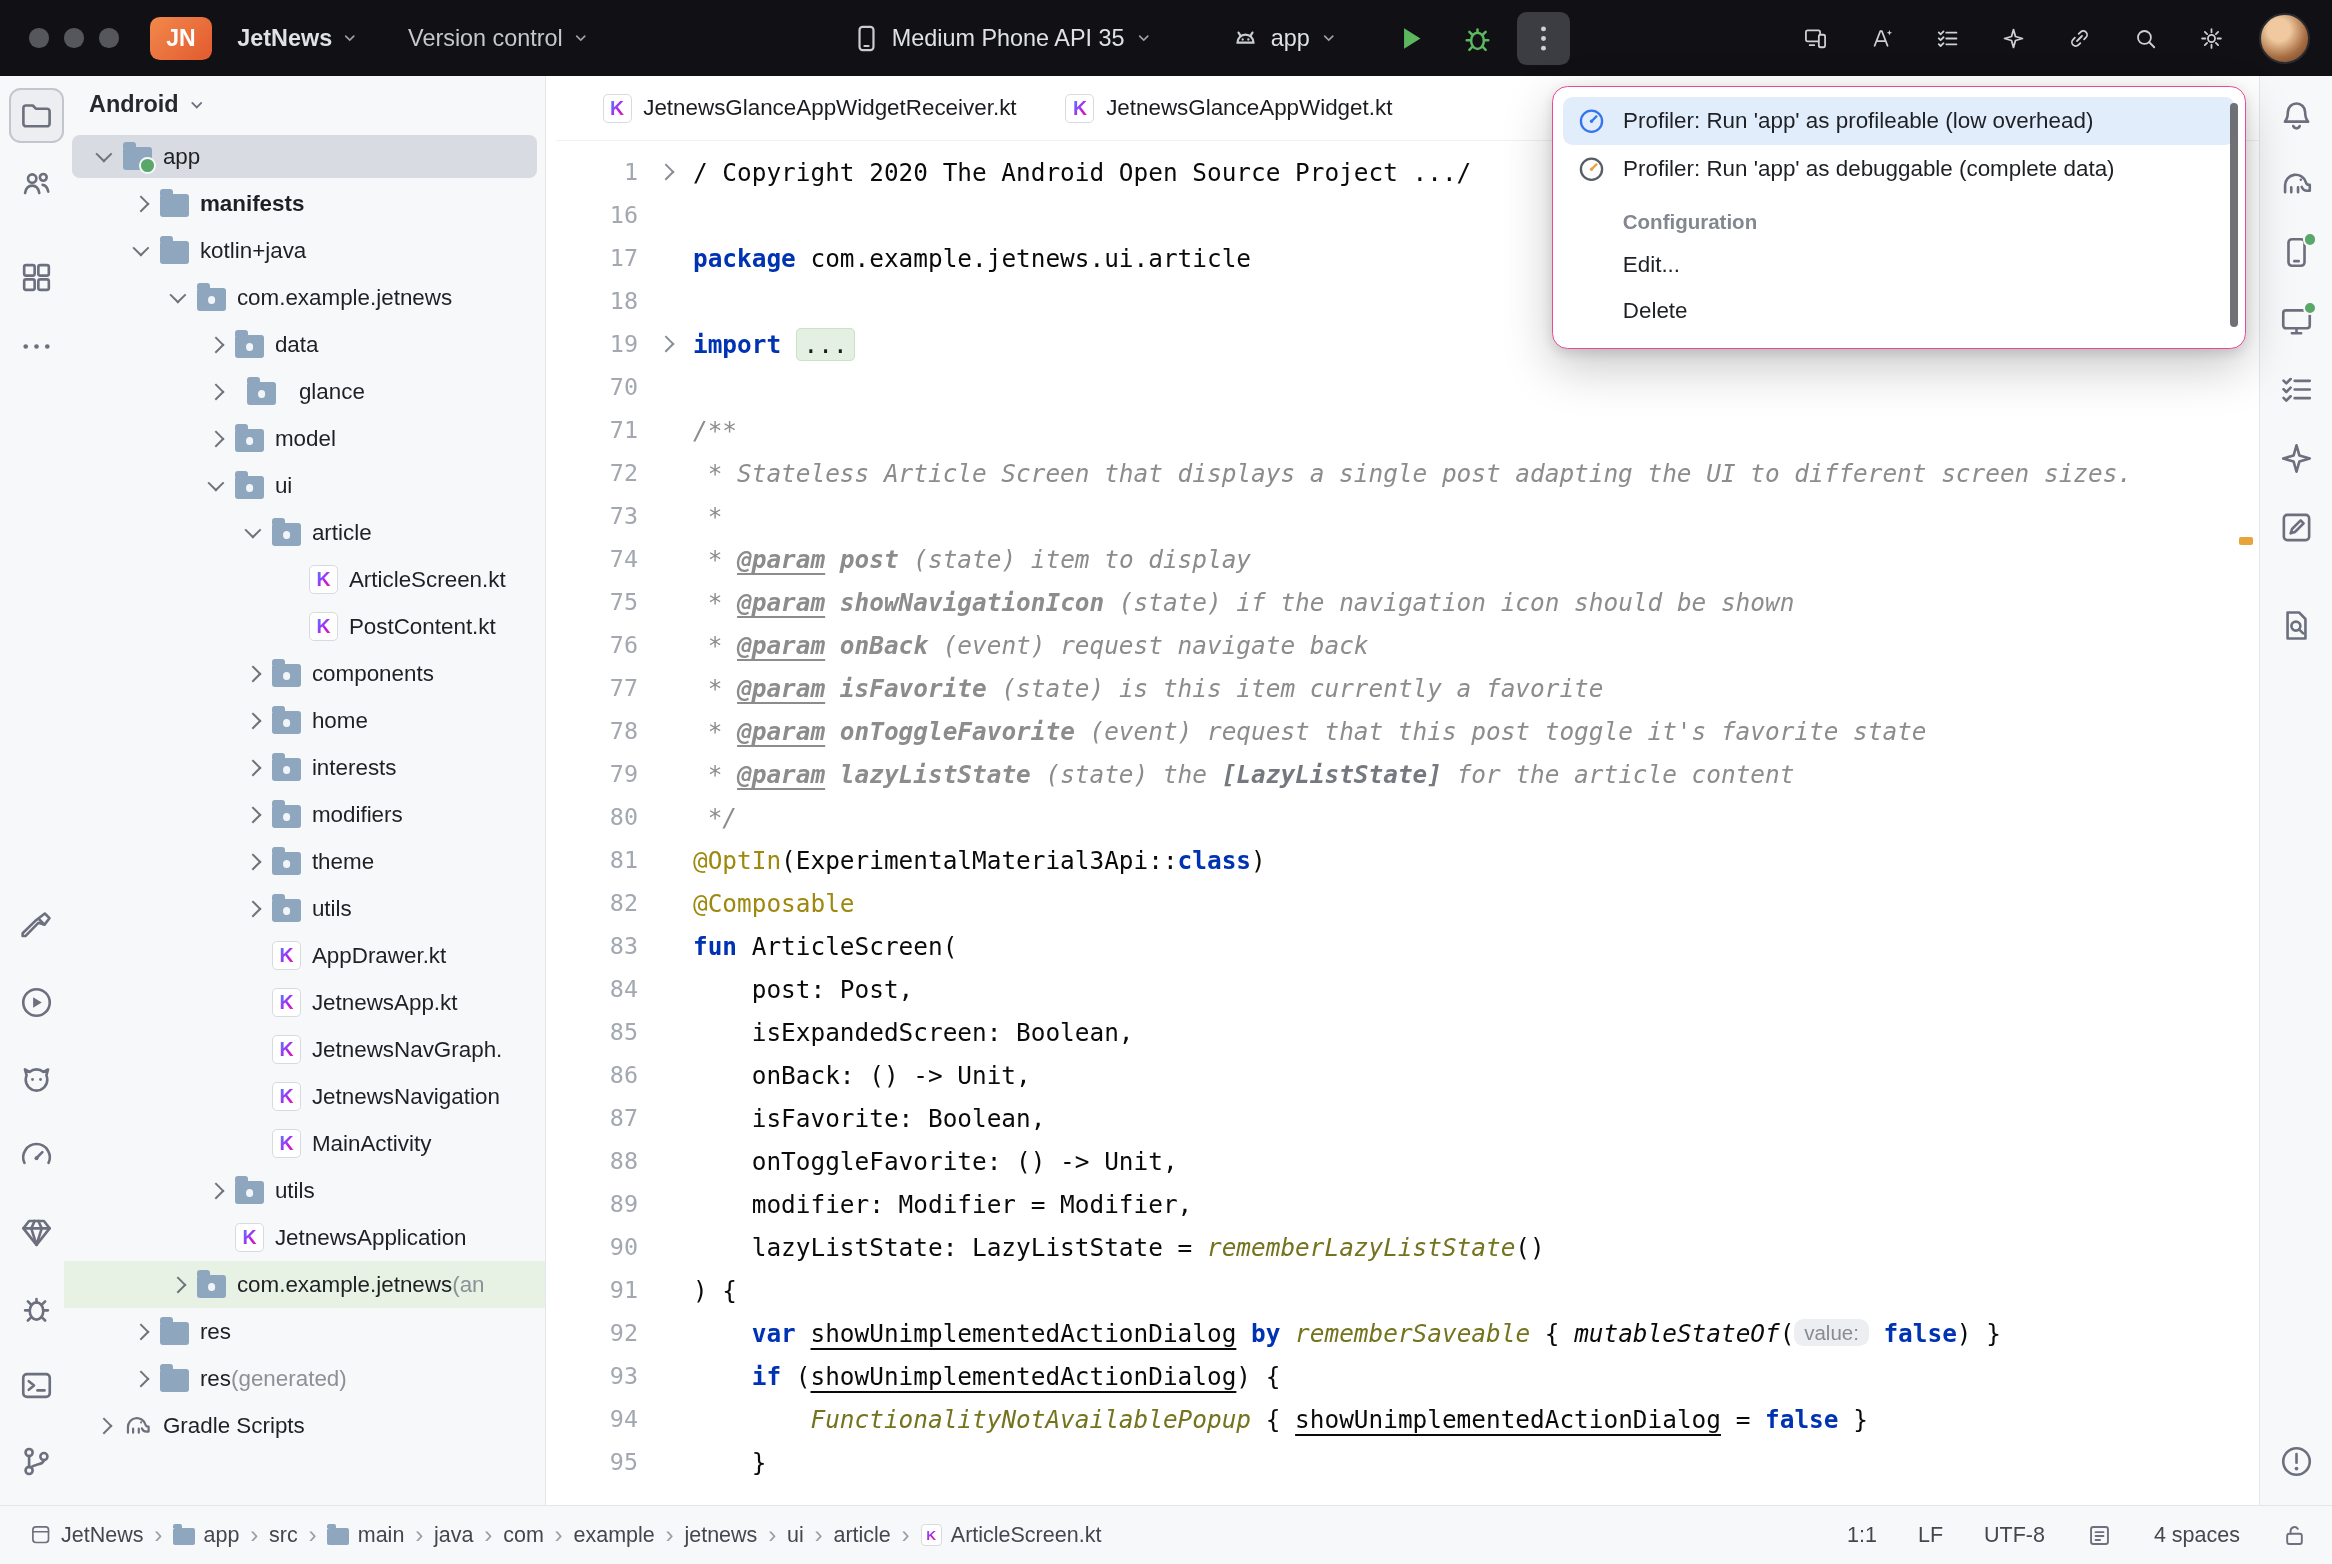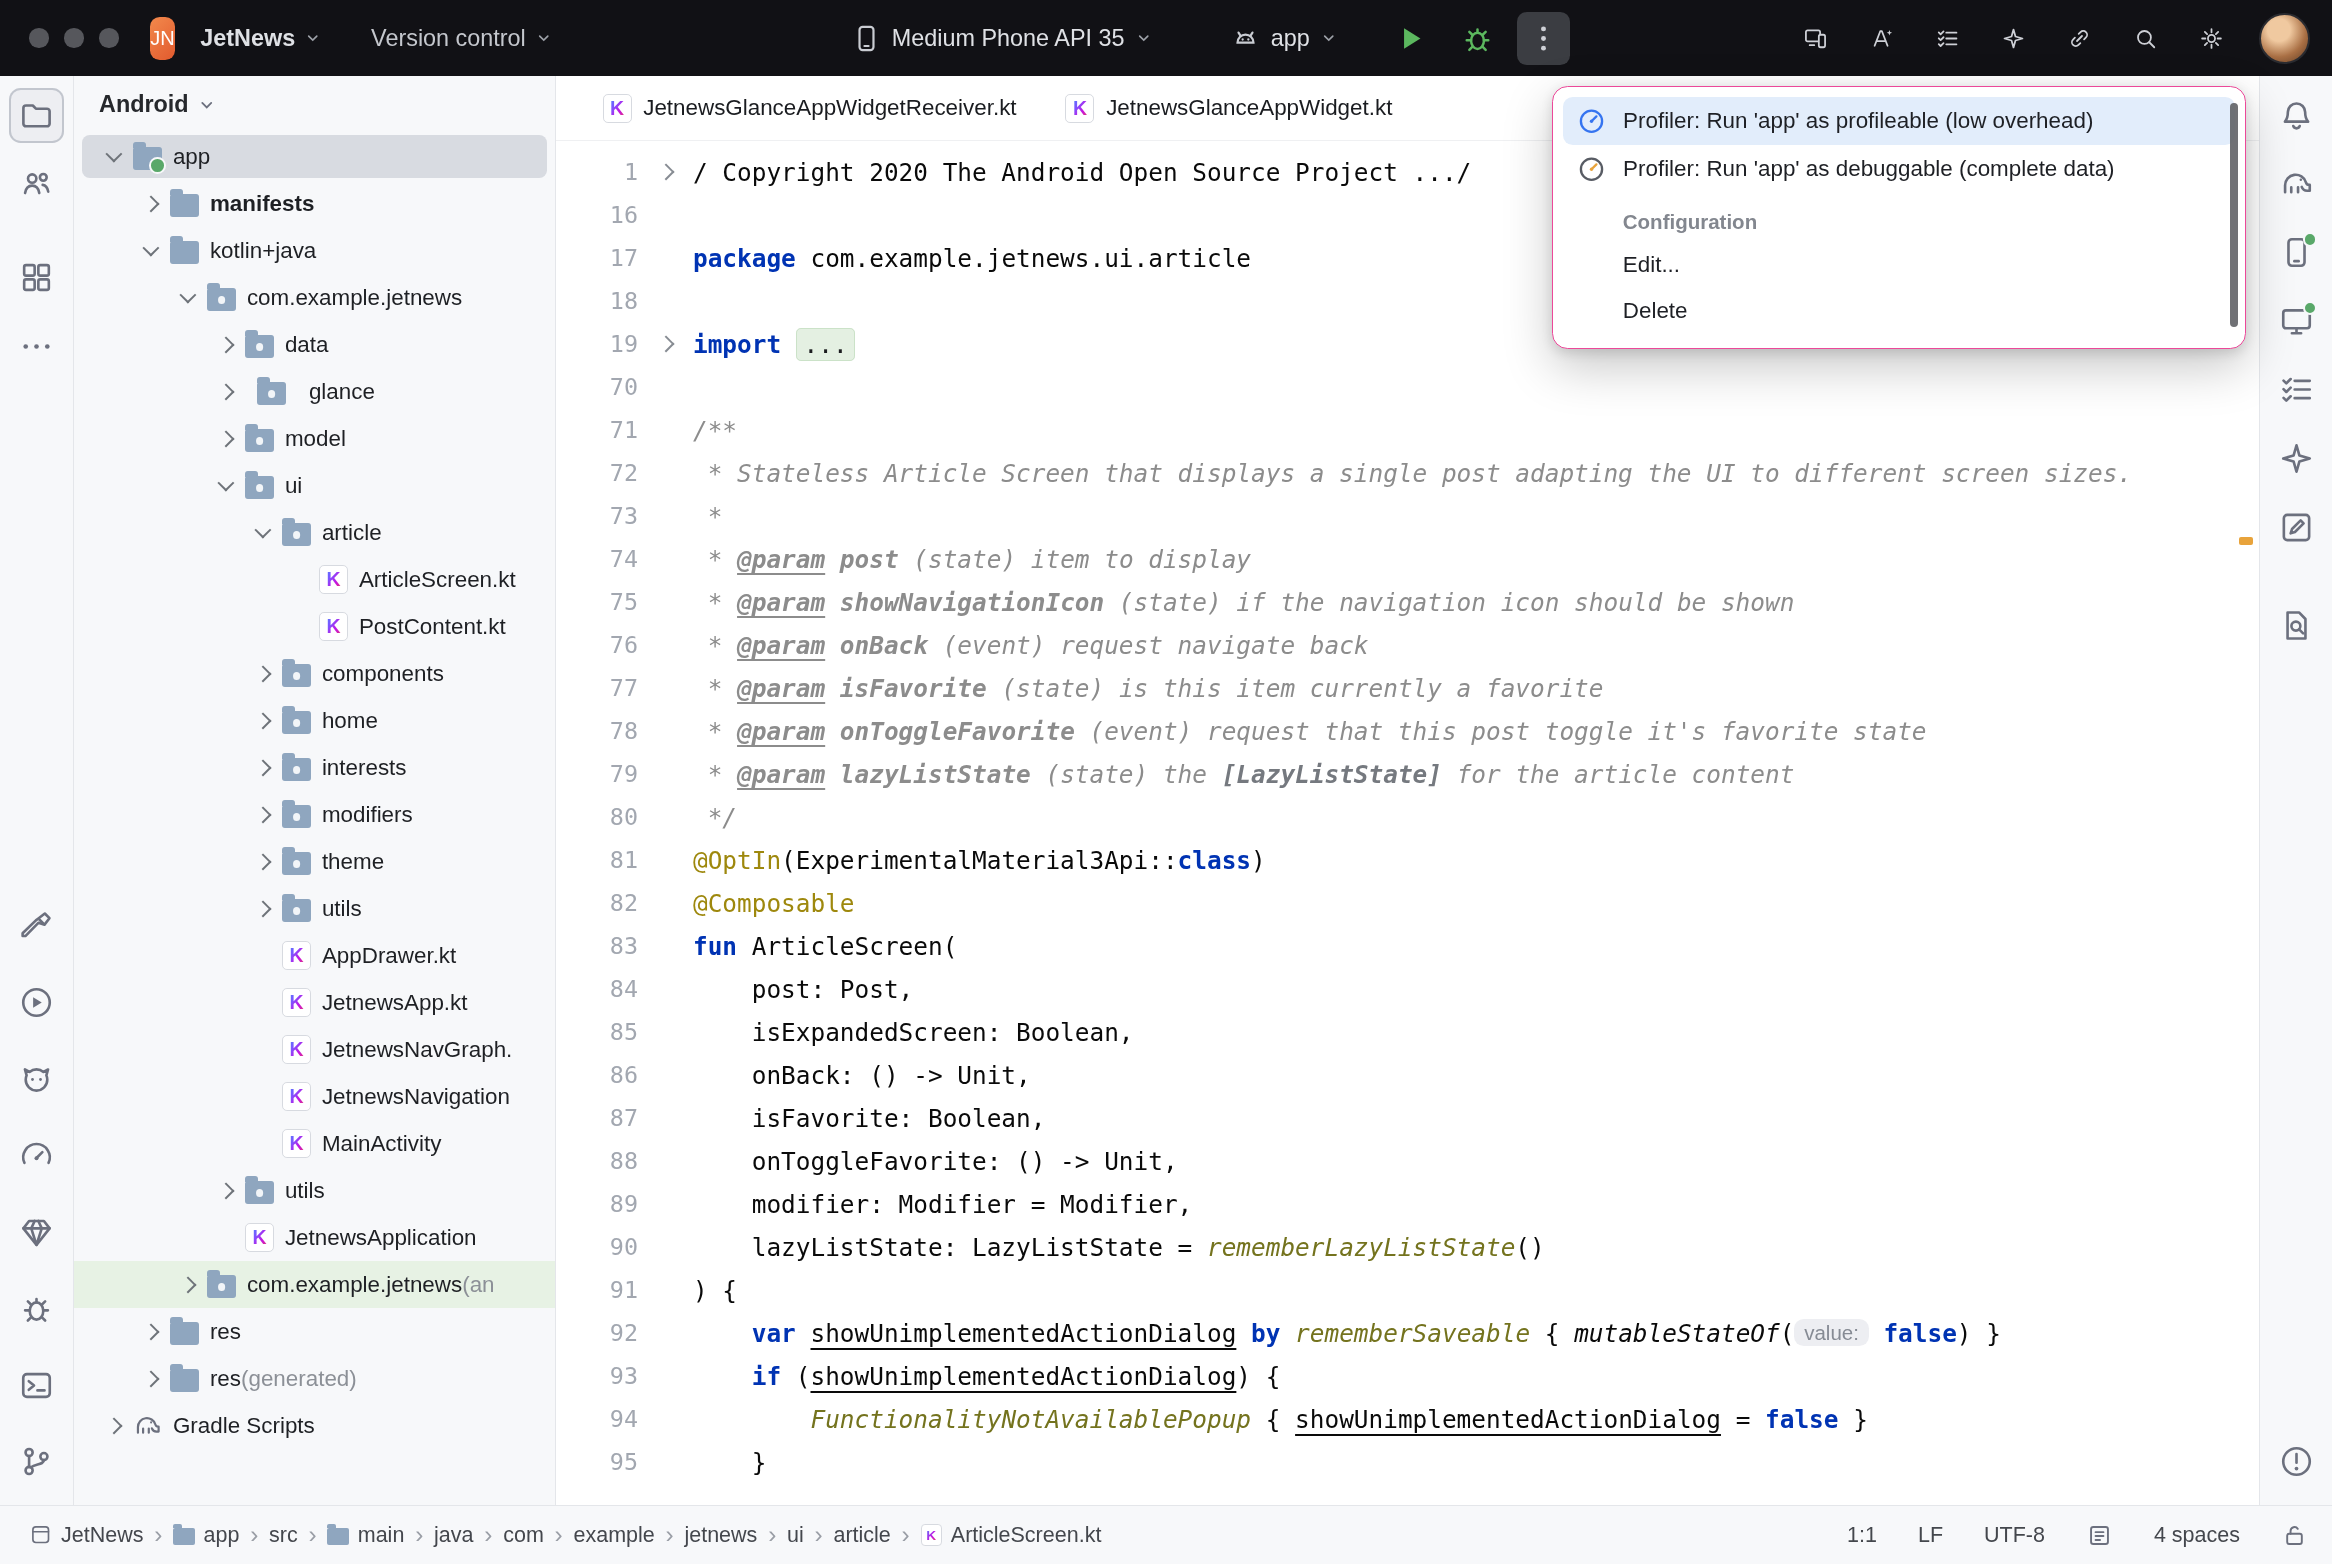--- a/index.html
+++ b/index.html
@@ -4,22 +4,22 @@
 <style>
   html,body{margin:0;padding:0;background:#fff}
   #app{position:relative;width:2333px;height:1564px;background:#fff;overflow:hidden;
        font-family:"Liberation Sans",sans-serif;-webkit-font-smoothing:antialiased}
 
   
   .titlebar{position:absolute;top:0;left:0;right:0;height:76px;background:#111115;
             display:flex;align-items:center;color:#DFE1E5;z-index:20}
   .traffic{display:flex;gap:15.6px;padding:0 23.4px 0 29px}
   .traffic span{width:19.5px;height:19.5px;border-radius:50%;background:#56575C}
-  .logo{width:25px;height:43px;border-radius:9.8px;background:linear-gradient(135deg,#F2894C,#E25A2E);
-        color:#fff;font-weight:400;font-size:20px;display:flex;align-items:center;justify-content:center;margin:0 15.6px 0 7.8px}
+  .logo{width:62px;height:43px;border-radius:9.8px;background:linear-gradient(135deg,#F2894C,#E25A2E);
+        color:#fff;font-weight:700;font-size:23px;display:flex;align-items:center;justify-content:center;margin:0 15.6px 0 7.8px}
   .tbtn{display:flex;align-items:center;gap:7.8px;background:none;border:none;color:#DFE1E5;
         font:600 23.4px "Liberation Sans",sans-serif;padding:7.8px 9.8px;border-radius:7.8px;cursor:default}
   .tbtn.vcs{color:#C4C7CD;font-weight:400;margin-left:29px}
   .tbtn svg{width:19.5px;height:19.5px;color:#9DA1A8}
   .center{position:absolute;left:845px;top:0;height:76px;display:flex;align-items:center}
   .selbtn{display:flex;align-items:center;gap:9.8px;background:none;border:none;color:#DFE1E5;
           font:400 23.4px "Liberation Sans",sans-serif}
   .selbtn svg.si{width:31px;height:31px;color:#C9CCD2}
   .selbtn svg.ch{width:19.5px;height:19.5px;color:#9DA1A8}
   .iconbtn{width:53px;height:53px;display:flex;align-items:center;justify-content:center;
@@ -45,21 +45,21 @@
   .sicon.selected{background:#EDEEF2;box-shadow:inset 0 0 0 2px #C2C6CE}
   .sicon.mt16{margin-top:25px}
   .sicon.mt30{margin-top:29px}
   .stripbottom{margin-top:auto;display:flex;flex-direction:column;align-items:center}
   .stripbottom .sicon{margin-bottom:21.5px}
   .stripbottom .sicon:last-child{margin-bottom:0}
   .gdot{position:absolute;right:6.8px;top:6.8px;width:10.7px;height:10.7px;border-radius:50%;
         background:#59A869;border:2px solid #F7F8FA}
 
   
-  .ppanel{position:absolute;left:74px;top:76px;bottom:59px;width:482px;background:#F7F8FA;
+  .ppanel{position:absolute;left:64px;top:76px;bottom:59px;width:482px;background:#F7F8FA;
           border-right:1px solid #E4E6EA;box-sizing:border-box;overflow:hidden}
   .phead{height:57px;display:flex;align-items:center;gap:7.8px;padding-left:25px;
          font-size:23.4px;font-weight:700;color:#26282C}
   .phead svg{width:21.5px;height:21.5px;color:#6C707E}
   .trow{height:47px;display:flex;align-items:center;font-size:22.4px;color:#1E2024;
         white-space:nowrap;position:relative;overflow:hidden}
   .trow>*{position:relative;z-index:1}
   .trow.selected::before{content:'';position:absolute;top:2px;bottom:2px;left:7.8px;right:7.8px;
         background:#D8DBE1;border-radius:7.8px;z-index:0}
   .trow.green::before{content:'';position:absolute;inset:0;background:#E7F2E4;z-index:0}

